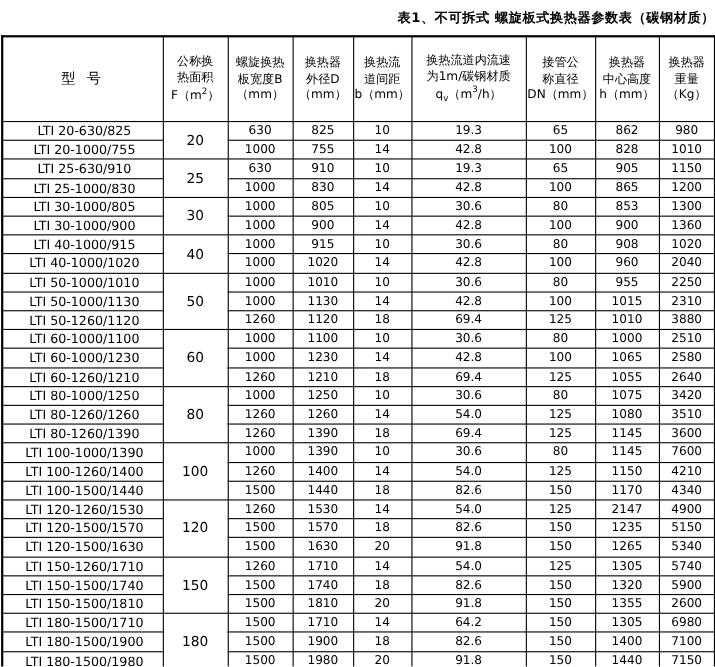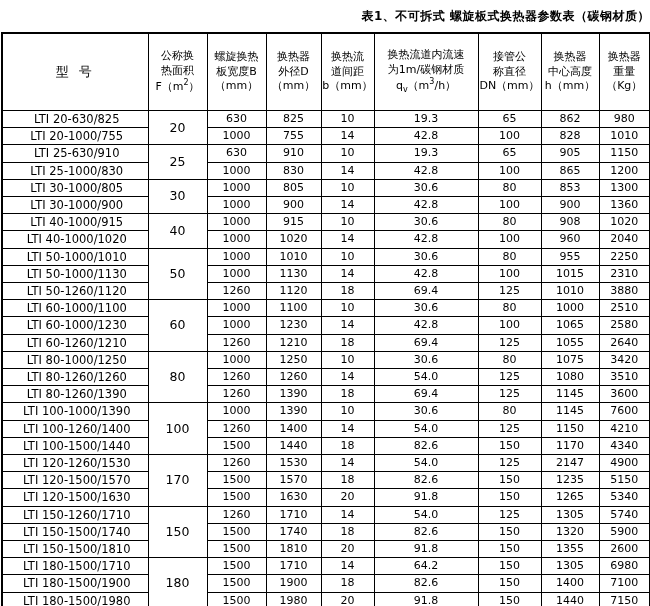--- a/index.html
+++ b/index.html
@@ -362,21 +362,21 @@
           <td>1500</td>
           <td>1440</td>
           <td>18</td>
           <td>82.6</td>
           <td>150</td>
           <td>1170</td>
           <td>4340</td>
         </tr>
         <tr>
           <td class="model">LTI 120-1260/1530</td>
-          <td class="area" rowspan="3">170</td>
+          <td class="area" rowspan="3">120</td>
           <td>1260</td>
           <td>1530</td>
           <td>14</td>
           <td>54.0</td>
           <td>125</td>
           <td>2147</td>
           <td>4900</td>
         </tr>
         <tr>
           <td class="model">LTI 120-1500/1570</td>

